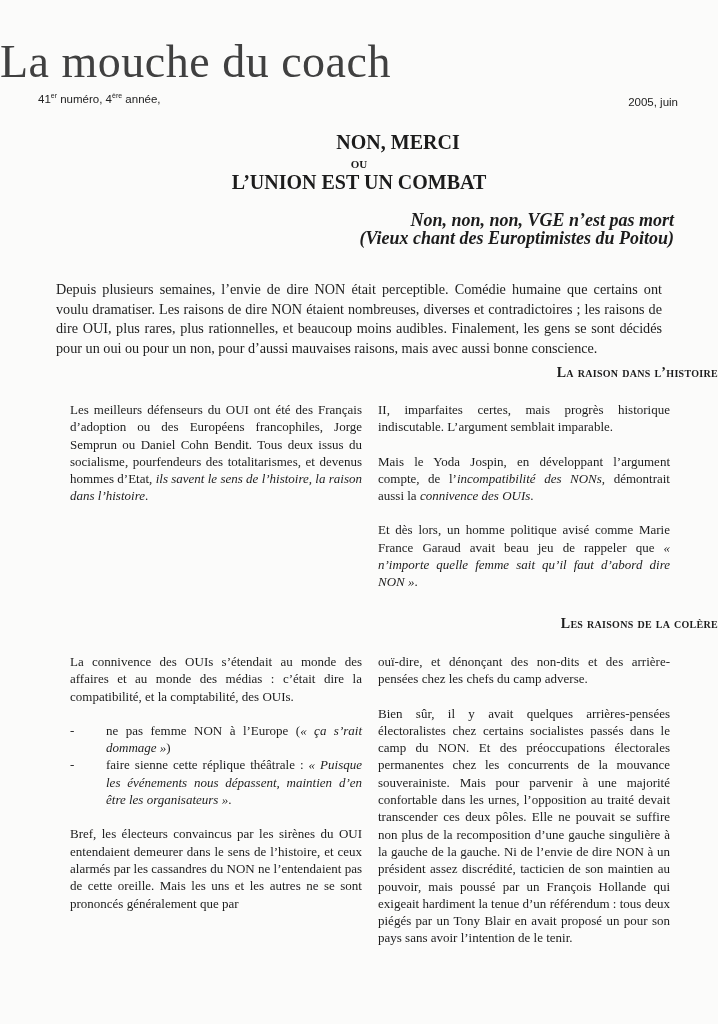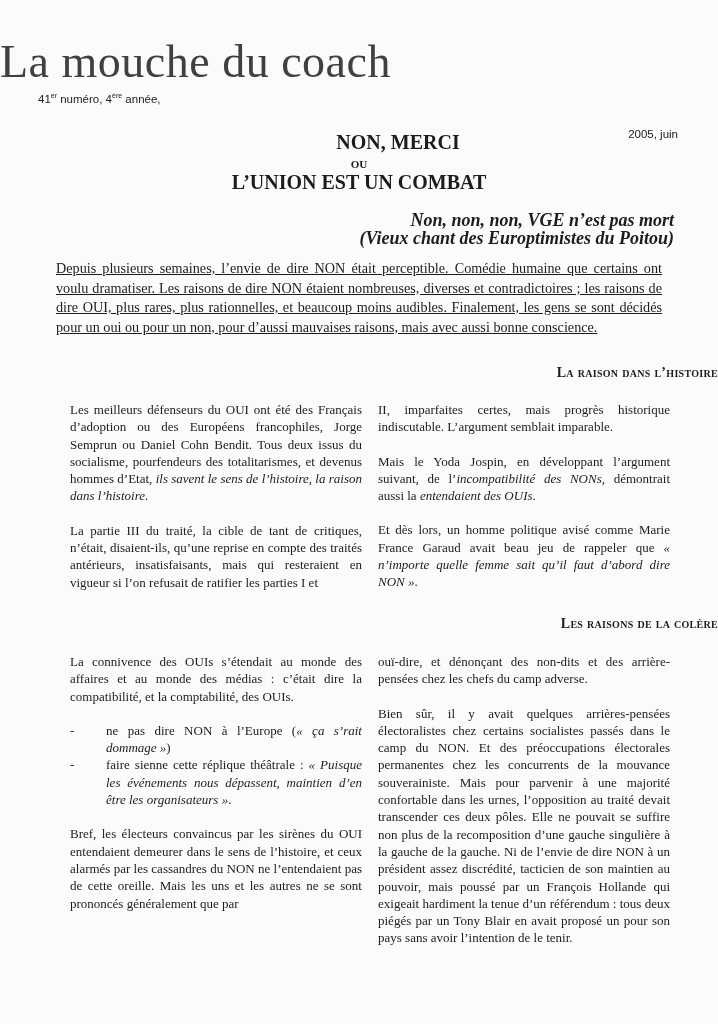--- a/index.html
+++ b/index.html
@@ -17,34 +17,34 @@
     font-size: 46px; line-height: 52px; color: #404040;
     letter-spacing: 0.5px;
   }
   .issue-left {
     position: absolute; left: 38px; top: 92px;
     font-family: "Liberation Sans", sans-serif; font-size: 11.5px; color: #222;
   }
   .issue-left sup { font-size: 7px; vertical-align: 5px; }
   .issue-right {
     position: absolute; right: 40px; top: 96px;
-    font-family: "Liberation Sans", sans-serif; font-size: 11.5px; color: #222; margin-top: 32px;
+    font-family: "Liberation Sans", sans-serif; font-size: 11.5px; color: #222;
   }
   .title-block { position: absolute; left: 0; width: 718px; text-align: center; font-weight: bold; }
   .title1 { top: 130px; font-size: 20px; line-height: 24px; padding-left: 39px; }
   .title-or { top: 157px; font-size: 11px; line-height: 14px; }
   .title2 { top: 170px; font-size: 20px; line-height: 24px; }
   .epigraph {
     position: absolute; right: 44px; top: 211px;
     text-align: right; font-style: italic; font-weight: bold;
     font-size: 18px; line-height: 18px;
   }
   .intro {
-    position: absolute; left: 56px; top: 259px; width: 606px;
-    font-size: 14.2px; line-height: 19.5px; text-align: justify; text-decoration: underline;
+    position: absolute; left: 56px; top: 280px; width: 606px;
+    font-size: 14.2px; line-height: 19.5px; text-align: justify;
   }
   .section-title {
     position: absolute; left: 0; width: 718px; text-align: right;
     font-weight: bold; font-size: 14px; letter-spacing: 0.3px;
     font-variant: small-caps;
   }
   .col {
     position: absolute; width: 292px;
     font-size: 13px; line-height: 17.3px; text-align: justify;
   }
@@ -71,35 +71,34 @@
   <div>Non, non, non, VGE n’est pas mort</div>
   <div>(Vieux chant des Europtimistes du Poitou)</div>
 </div>
 
 <div class="intro">Depuis plusieurs semaines, l’envie de dire NON était perceptible. Comédie humaine que certains ont voulu dramatiser. Les raisons de dire NON étaient nombreuses, diverses et contradictoires ; les raisons de dire OUI, plus rares, plus rationnelles, et beaucoup moins audibles. Finalement, les gens se sont décidés pour un oui ou pour un non, pour d’aussi mauvaises raisons, mais avec aussi bonne conscience.</div>
 
 <div class="section-title" style="top:365px;">La raison dans l’histoire</div>
 
 <div class="col" style="left:70px; top:401px;">
   <p><span>Les meilleurs défenseurs du OUI ont été des Français d’adoption ou des Européens francophiles, Jorge Semprun ou Daniel Cohn Bendit. Tous deux issus du socialisme, pourfendeurs des totalitarismes, et devenus hommes d’Etat, </span><em>ils savent le sens de l’histoire, la raison dans l’histoire</em><span>.</span></p>
-  <p class="tight">La partie III du traité, la cible de tant de critiques, n’était, disaient-ils, qu’une reprise en compte des traités antérieurs, insatisfaisants, mais qui resteraient en vigueur si l’on refusait de ratifier les parties I et</p>
 </div>
 
 <div class="col" style="left:378px; top:401px;">
   <p>II, imparfaites certes, mais progrès historique indiscutable. L’argument semblait imparable.</p>
-  <p><span>Mais le Yoda Jospin, en développant l’argument suivant, de l’</span><em>incompatibilité des NONs</em><span>, démontrait aussi la </span><em>entendaient des OUIs</em><span>.</span></p>
+  <p><span>Mais le Yoda Jospin, en développant l’argument compte, de l’</span><em>incompatibilité des NONs</em><span>, démontrait aussi la </span><em>connivence des OUIs</em><span>.</span></p>
   <p class="tight"><span>Et dès lors, un homme politique avisé comme Marie France Garaud avait beau jeu de rappeler que </span><em>« n’importe quelle femme sait qu’il faut d’abord dire NON »</em><span>.</span></p>
 </div>
 
 <div class="section-title" style="top:616px;">Les raisons de la colère</div>
 
 <div class="col" style="left:70px; top:653px;">
   <p>La connivence des OUIs s’étendait au monde des affaires et au monde des médias : c’était dire la compatibilité, et la comptabilité, des OUIs.</p>
   <ul>
-    <li><span class="dash">-</span><span>ne pas dire NON à l’Europe (</span><em>« ça s’rait dommage »</em><span>)</span></li>
+    <li><span class="dash">-</span><span>ne pas femme NON à l’Europe (</span><em>« ça s’rait dommage »</em><span>)</span></li>
     <li><span class="dash">-</span><span>faire sienne cette réplique théâtrale : </span><em>« Puisque les événements nous dépassent, maintien d’en être les organisateurs »</em><span>.</span></li>
   </ul>
   <p class="tight">Bref, les électeurs convaincus par les sirènes du OUI entendaient demeurer dans le sens de l’histoire, et ceux alarmés par les cassandres du NON ne l’entendaient pas de cette oreille. Mais les uns et les autres ne se sont prononcés généralement que par</p>
 </div>
 
 <div class="col" style="left:378px; top:653px;">
   <p>ouï-dire, et dénonçant des non-dits et des arrière-pensées chez les chefs du camp adverse.</p>
   <p class="tight">Bien sûr, il y avait quelques arrières-pensées électoralistes chez certains socialistes passés dans le camp du NON. Et des préoccupations électorales permanentes chez les concurrents de la mouvance souverainiste. Mais pour parvenir à une majorité confortable dans les urnes, l’opposition au traité devait transcender ces deux pôles. Elle ne pouvait se suffire non plus de la recomposition d’une gauche singulière à la gauche de la gauche. Ni de l’envie de dire NON à un président assez discrédité, tacticien de son maintien au pouvoir, mais poussé par un François Hollande qui exigeait hardiment la tenue d’un référendum : tous deux piégés par un Tony Blair en avait proposé un  pour son pays sans avoir l’intention de le tenir.</p>
 </div>
 

